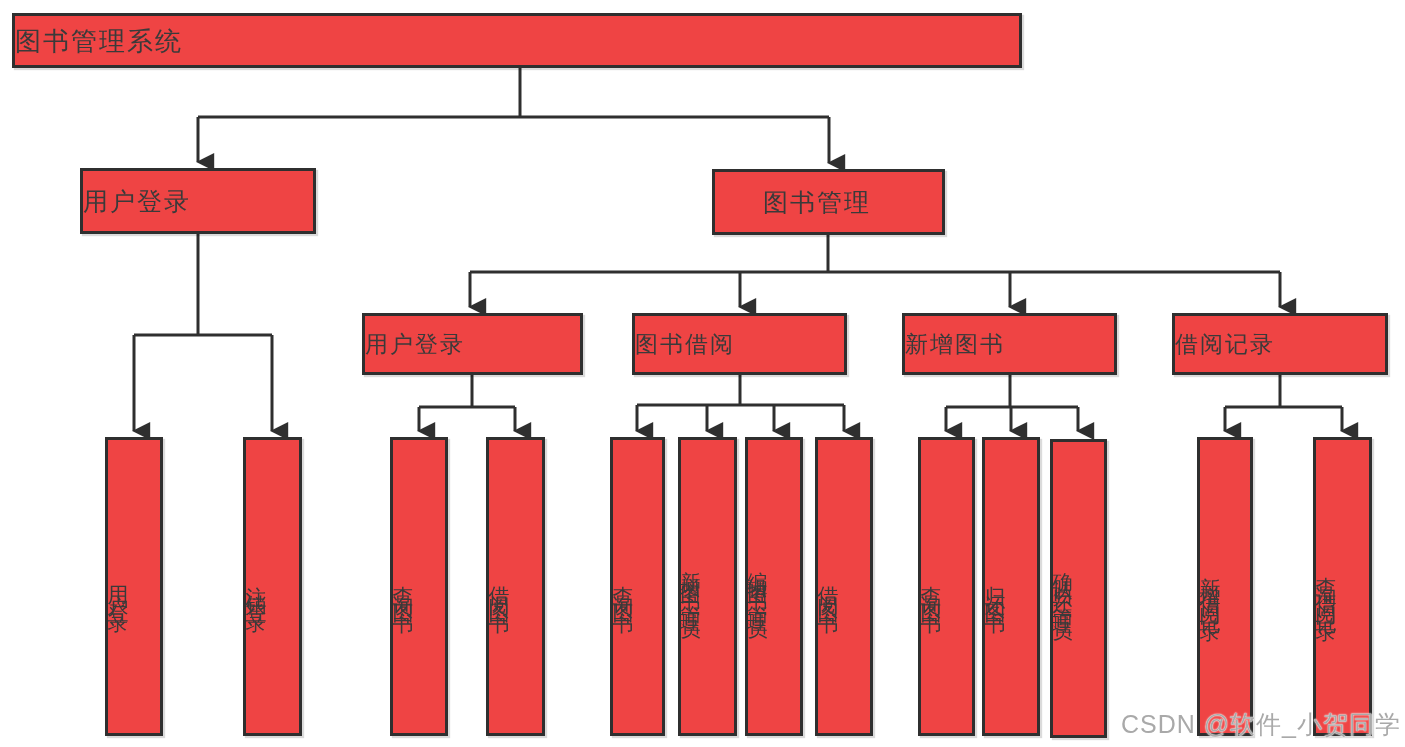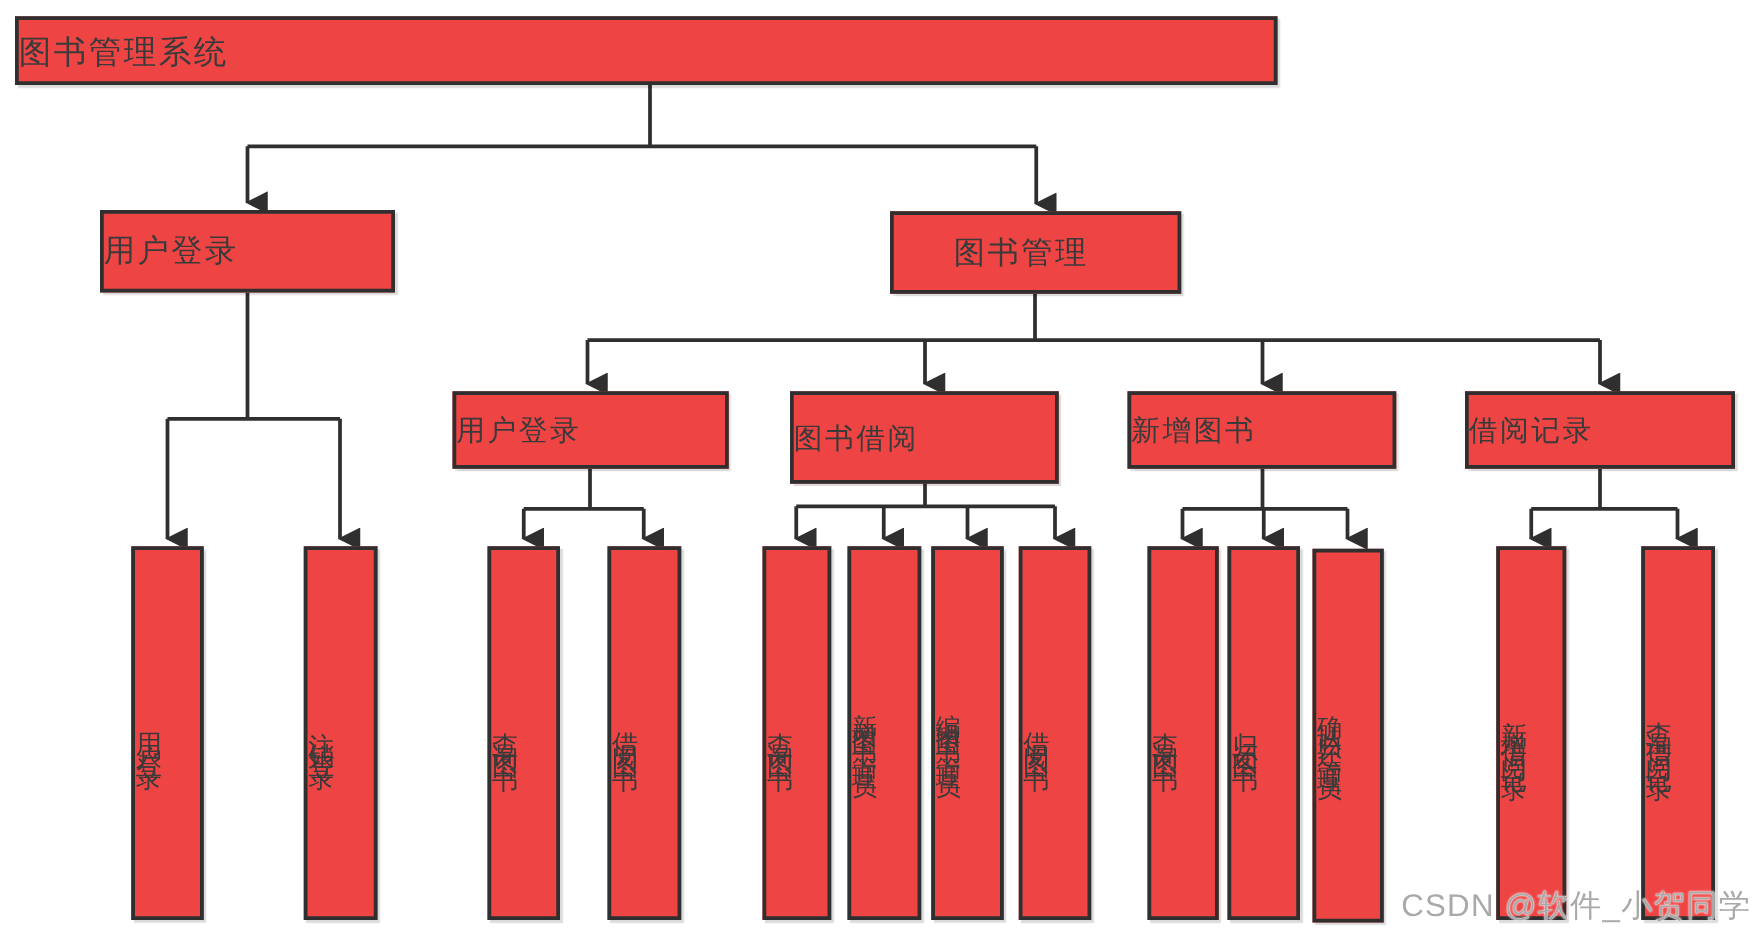--- a/index.html
+++ b/index.html
@@ -103,21 +103,21 @@
 <div class="node lvl2" style="left:80px;top:168px;width:236px;height:66px;">
   <span class="hlabel">用户登录</span>
 </div>
 <div class="node lvl2" style="left:712px;top:169px;width:233px;height:66px;padding-left:48px;">
   <span class="hlabel">图书管理</span>
 </div>
 
 <div class="node lvl3" style="left:362px;top:313px;width:221px;height:62px;">
   <span class="hlabel">用户登录</span>
 </div>
-<div class="node lvl3" style="left:632px;top:313px;width:215px;height:74px;">
+<div class="node lvl3" style="left:632px;top:313px;width:215px;height:62px;">
   <span class="hlabel">图书借阅</span>
 </div>
 <div class="node lvl3" style="left:902px;top:313px;width:215px;height:62px;">
   <span class="hlabel">新增图书</span>
 </div>
 <div class="node lvl3" style="left:1172px;top:313px;width:216px;height:62px;">
   <span class="hlabel">借阅记录</span>
 </div>
 
 <div class="node leaf" style="left:105px;top:437px;width:58px;height:299px;">

